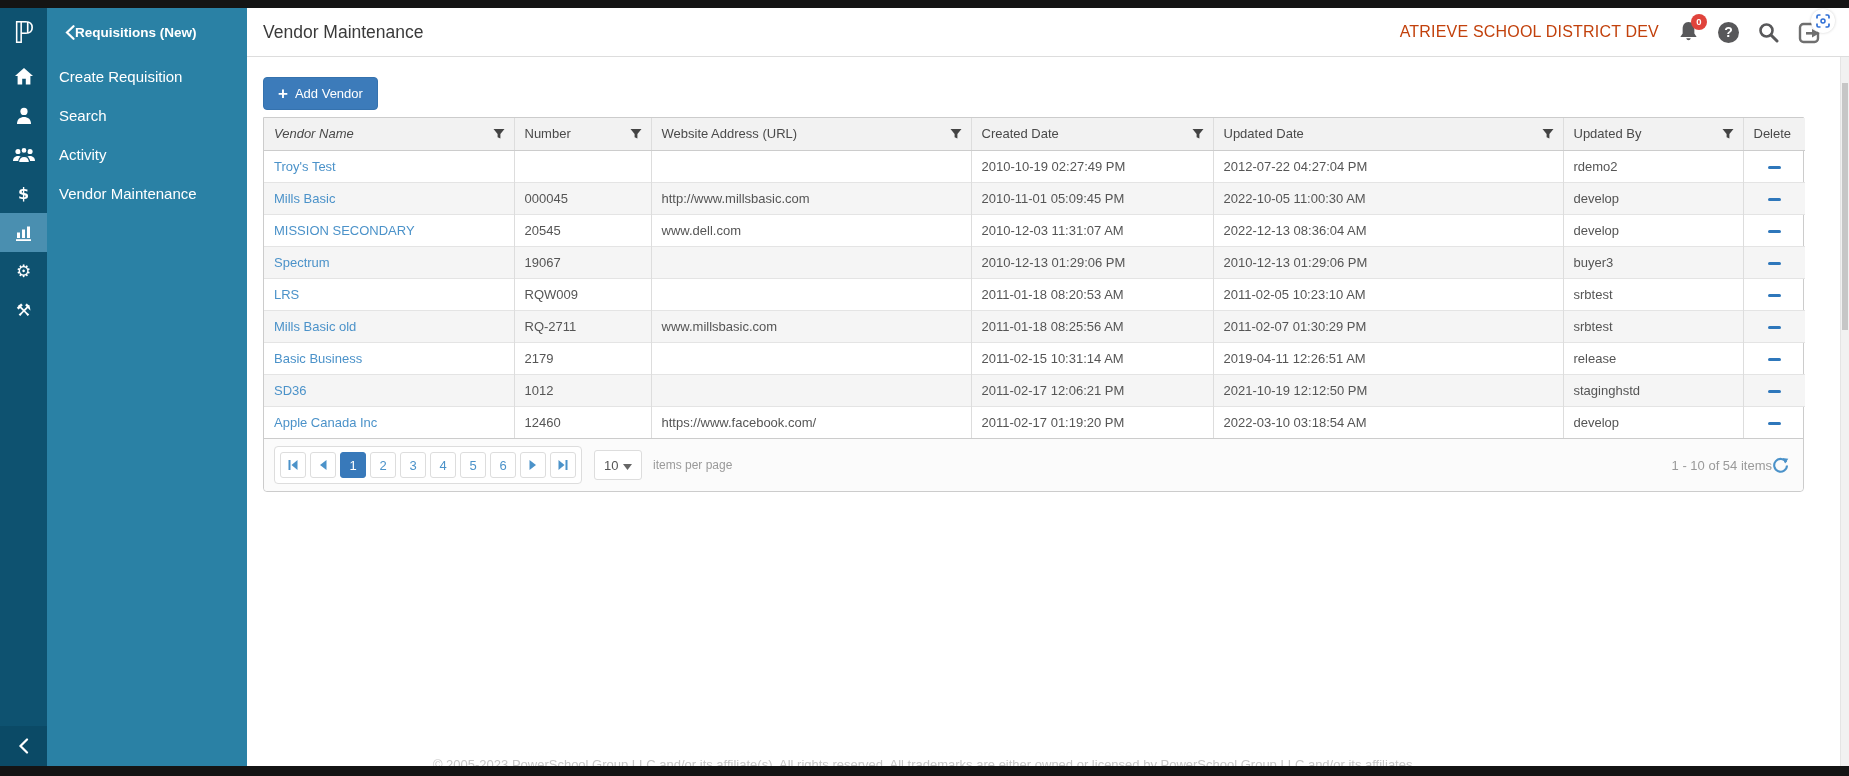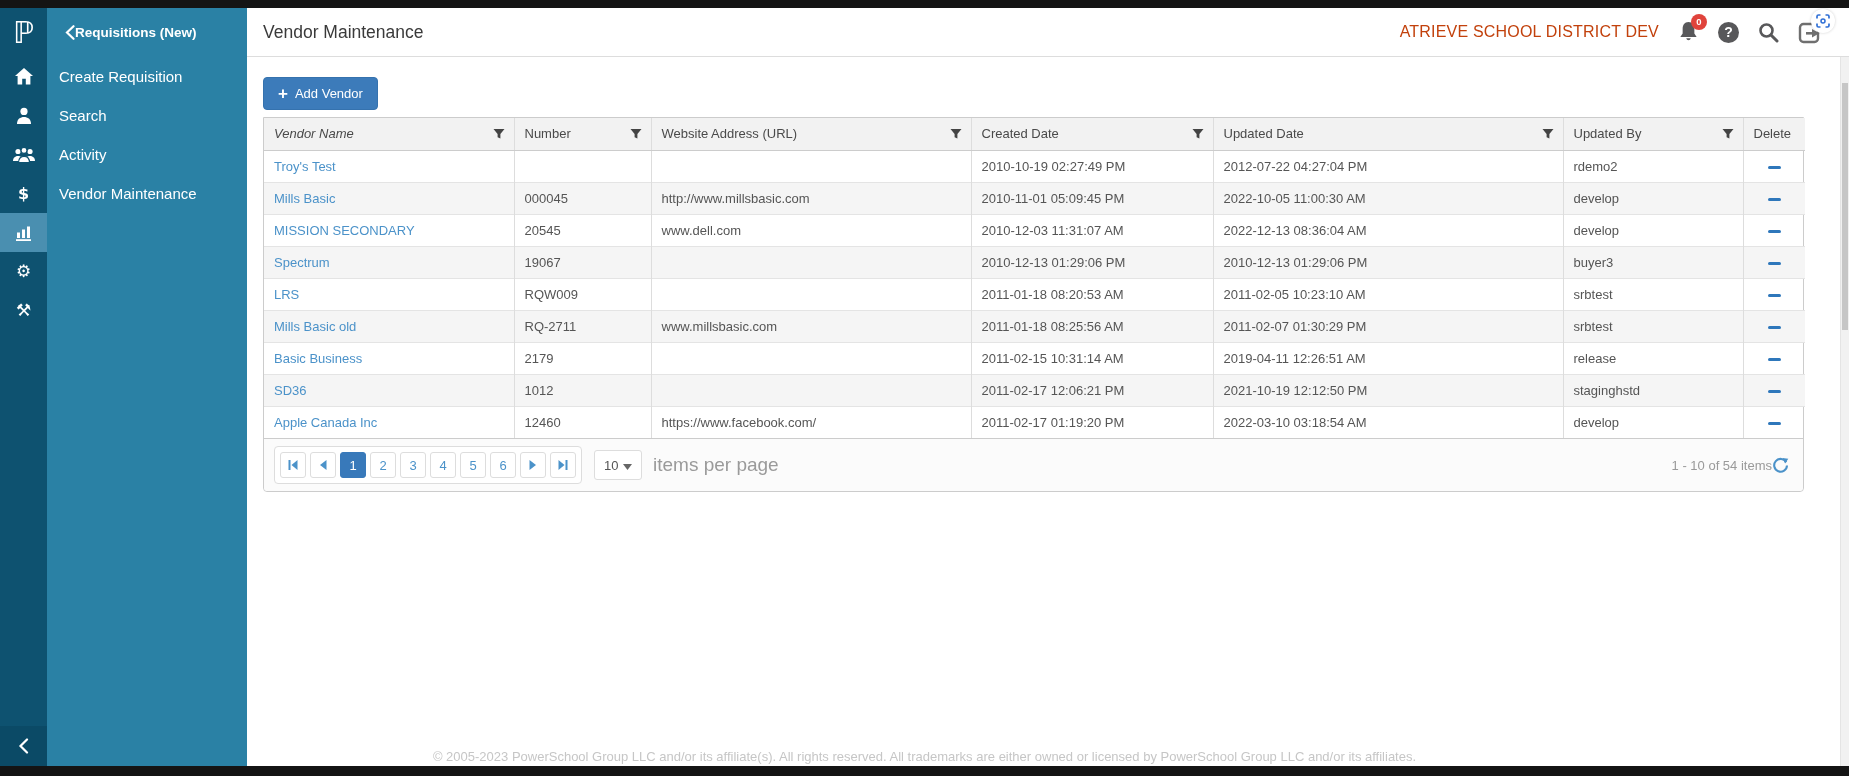--- a/index.html
+++ b/index.html
@@ -72,26 +72,26 @@
   .pager { height: 53px; background: #fbfbfb; border-top: 1px solid #ccc; border-radius: 0 0 4px 4px;
            display: flex; align-items: center; padding: 0 14px 0 10px; }
   .pg-group { display: flex; gap: 4px; background: #fff; border: 1px solid #ddd; border-radius: 4px; padding: 5px; }
   .pg-btn { width: 26px; height: 26px; border: 1px solid #ddd; border-radius: 3px; background: #fff;
             color: #4b92c9; font-size: 13px; display: flex; align-items: center; justify-content: center; cursor: pointer; }
   .pg-btn.current { background: #3879ba; border-color: #3879ba; color: #fff; }
   .pg-size { width: 48px; height: 30px; border: 1px solid #ddd; border-radius: 3px; background: #fff;
              display: flex; align-items: center; padding: 0 9px; color: #555; font-size: 13px;
              margin-left: 12px; cursor: pointer; }
   .pg-size .caret { margin-left: auto; }
-  .items-label { color: #9a9a9a; font-size: 19px; margin-left: 11px; }
+  .items-label { color: #9a9a9a; font-size: 12px; margin-left: 11px; }
   .pager-right { margin-left: auto; display: flex; align-items: center; }
   .range { color: #9a9a9a; font-size: 13px; }
   .refresh { cursor: pointer; display: flex; }
 
-  .footer-text { position: absolute; left: 0; right: 0; bottom: 12px; text-align: center;
+  .footer-text { position: absolute; left: 0; right: 0; bottom: 4px; text-align: center;
                  color: #c6c6c6; font-size: 13px; z-index: 45; }
 
   
   .vscroll { position: absolute; top: 57px; right: 0; bottom: 10px; width: 9px; background: #f1f1f1;
              border-left: 1px solid #e4e4e4; z-index: 55; }
   .vscroll .thumb { position: absolute; top: 26px; left: 1px; right: 1px; height: 247px; background: #c6c6c6; cursor: pointer; }
 </style>
 </head>
 <body>
 

